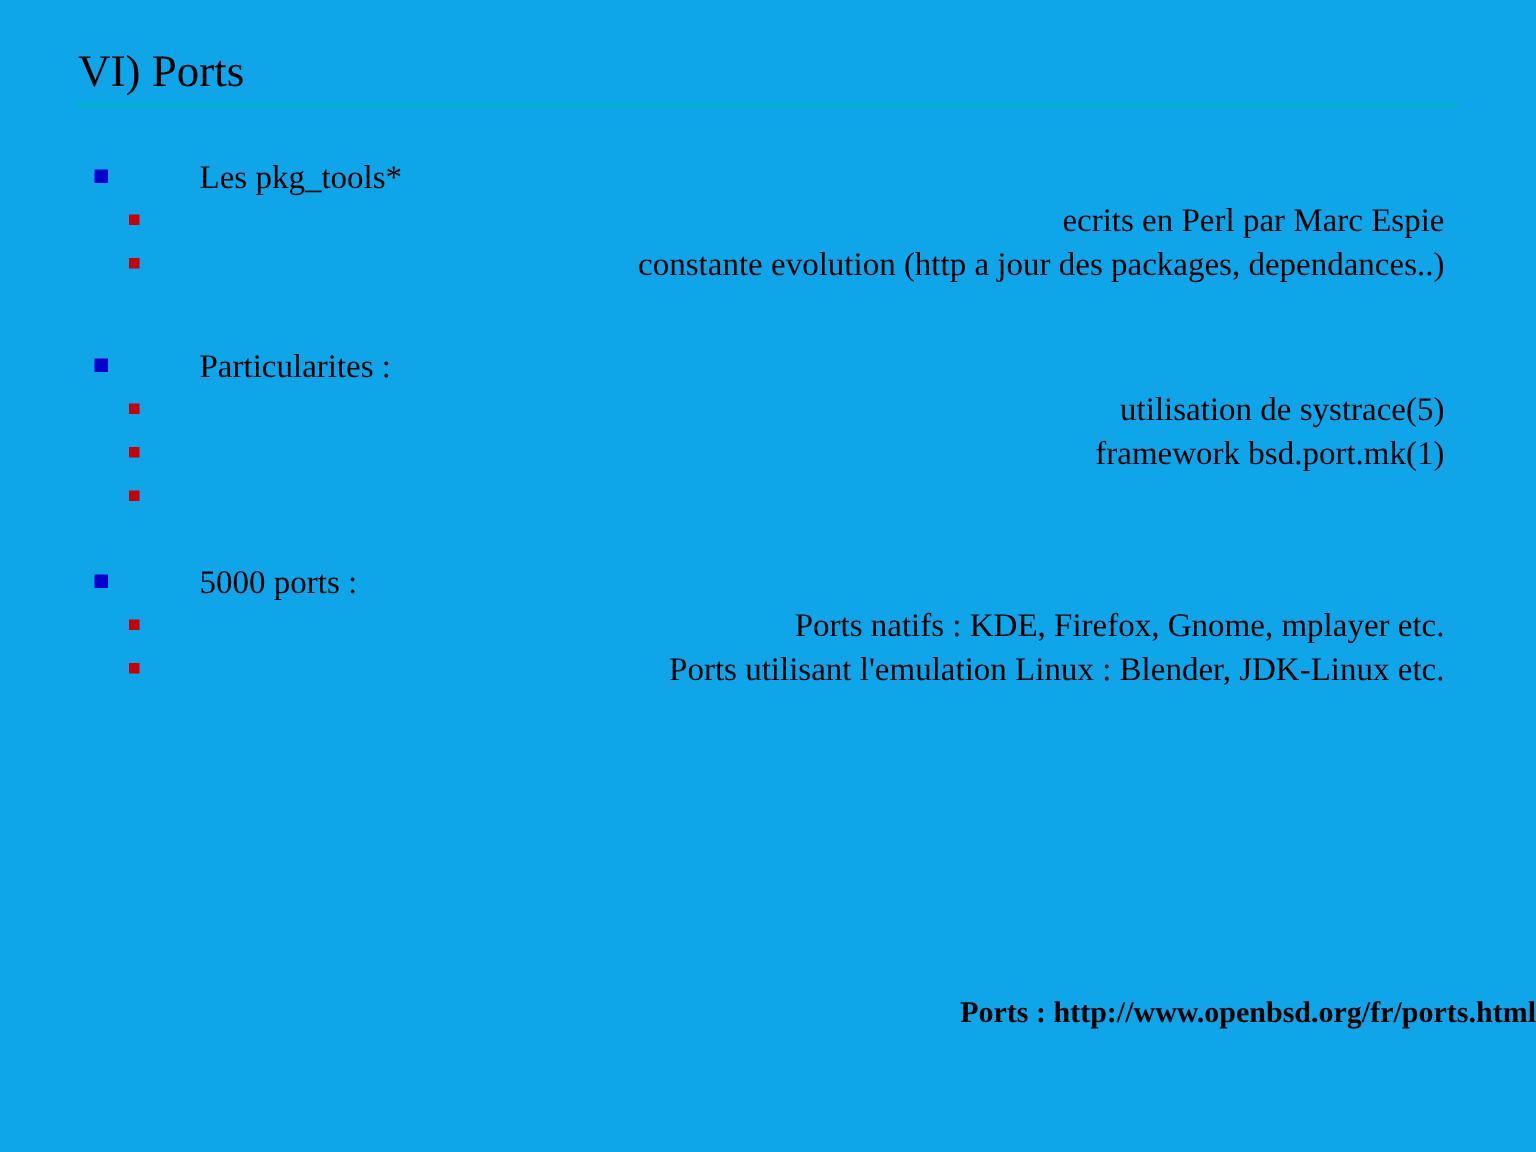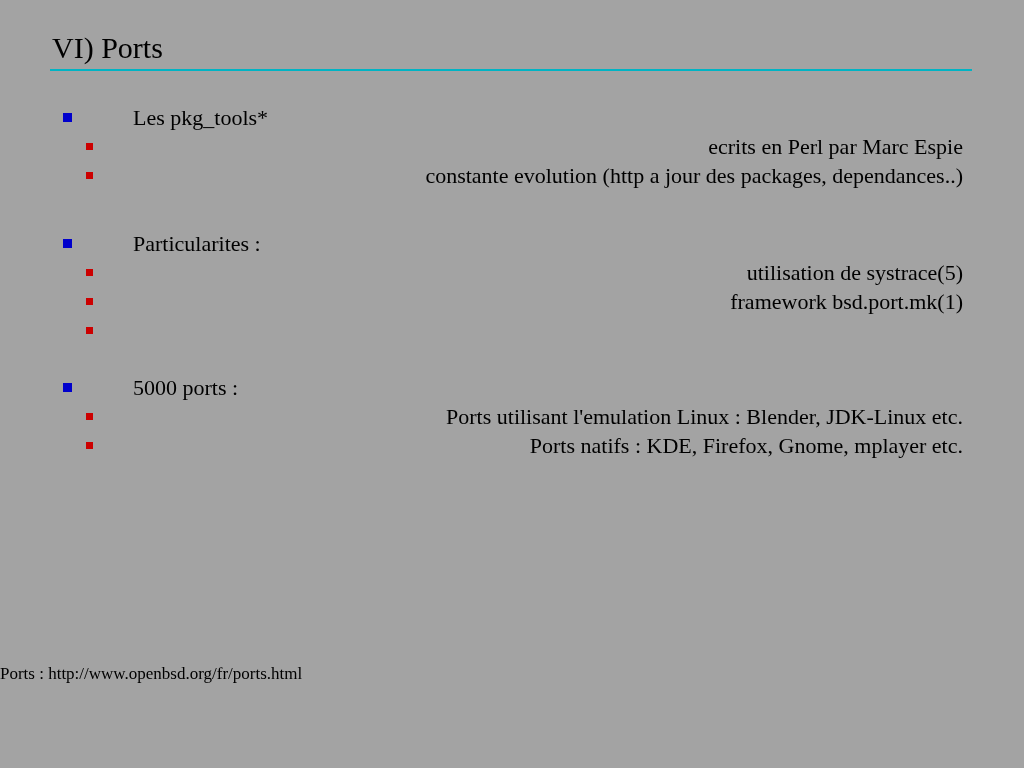--- a/index.html
+++ b/index.html
@@ -9,21 +9,21 @@
     width: 1024px;
     height: 768px;
     overflow: hidden;
     font-family: "Liberation Serif", "DejaVu Serif", serif;
     color: #000000;
   }
   .slide {
     position: relative;
     width: 1024px;
     height: 768px;
-    background: #a3a3a3;
+    background: #0ea5e9;
   }
   .slide-title {
     position: absolute;
     left: 52px;
     top: 31px;
     font-size: 30px;
     font-weight: normal;
     color: #000000;
     white-space: nowrap;
     margin: 0;
@@ -64,23 +64,23 @@
     width: 7px;
     height: 7px;
     background: #CC0000;
     margin: 11px 10px 0 0;
   }
   .footer {
     position: absolute;
     left: 0;
     right: 0;
     top: 664px;
-    text-align: left;
-    font-size: 17px;
-    font-weight: normal;
+    text-align: right;
+    font-size: 20px;
+    font-weight: bold;
     color: #000000;
   }
 </style>
 </head>
 <body>
 
 <div class="slide">
 
   <h1 class="slide-title">VI) Ports</h1>
   <div class="title-rule"></div>
@@ -120,25 +120,25 @@
       </div>
     </div>
 
     <div class="group">
       <div class="line l1">
         <span class="l1-bullet"></span>
         <span>5000 ports :</span>
       </div>
       <div class="line l2">
         <span class="l2-bullet"></span>
-        <span>Ports utilisant l'emulation Linux : Blender, JDK-Linux etc.</span>
+        <span>Ports natifs : KDE, Firefox, Gnome, mplayer etc.</span>
       </div>
       <div class="line l2">
         <span class="l2-bullet"></span>
-        <span>Ports natifs : KDE, Firefox, Gnome, mplayer etc.</span>
+        <span>Ports utilisant l'emulation Linux : Blender, JDK-Linux etc.</span>
       </div>
     </div>
 
   </div>
 
   <div class="footer">Ports : http://www.openbsd.org/fr/ports.html</div>
 
 </div>
 
 </body></html>

